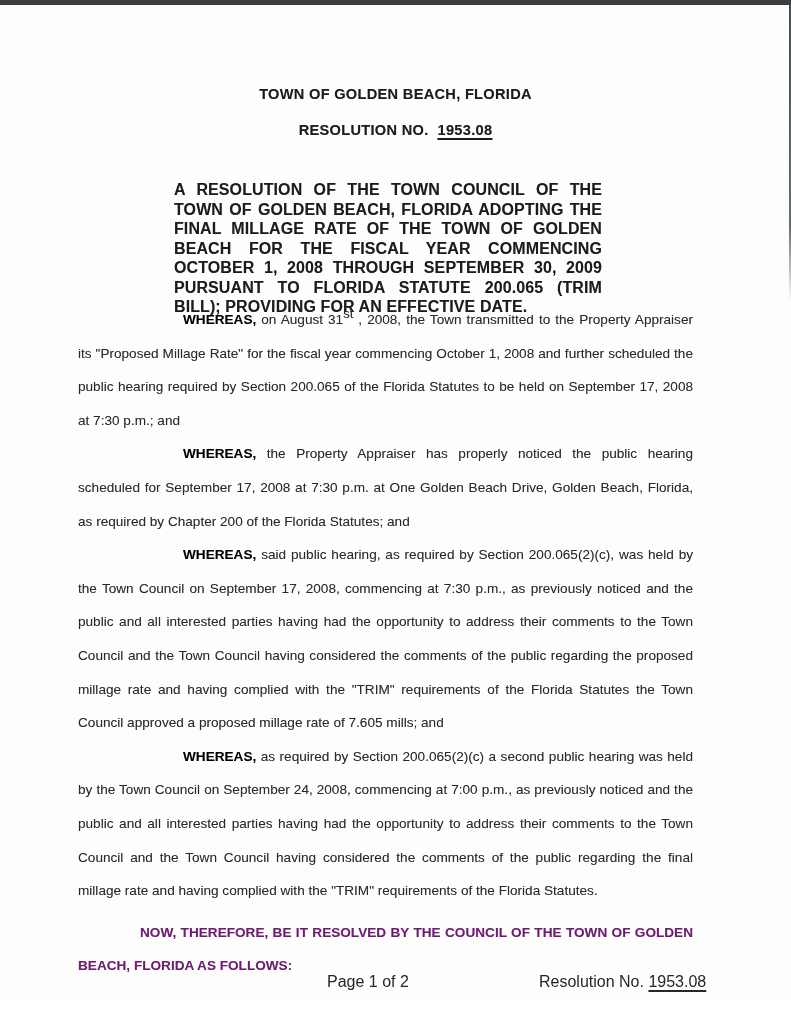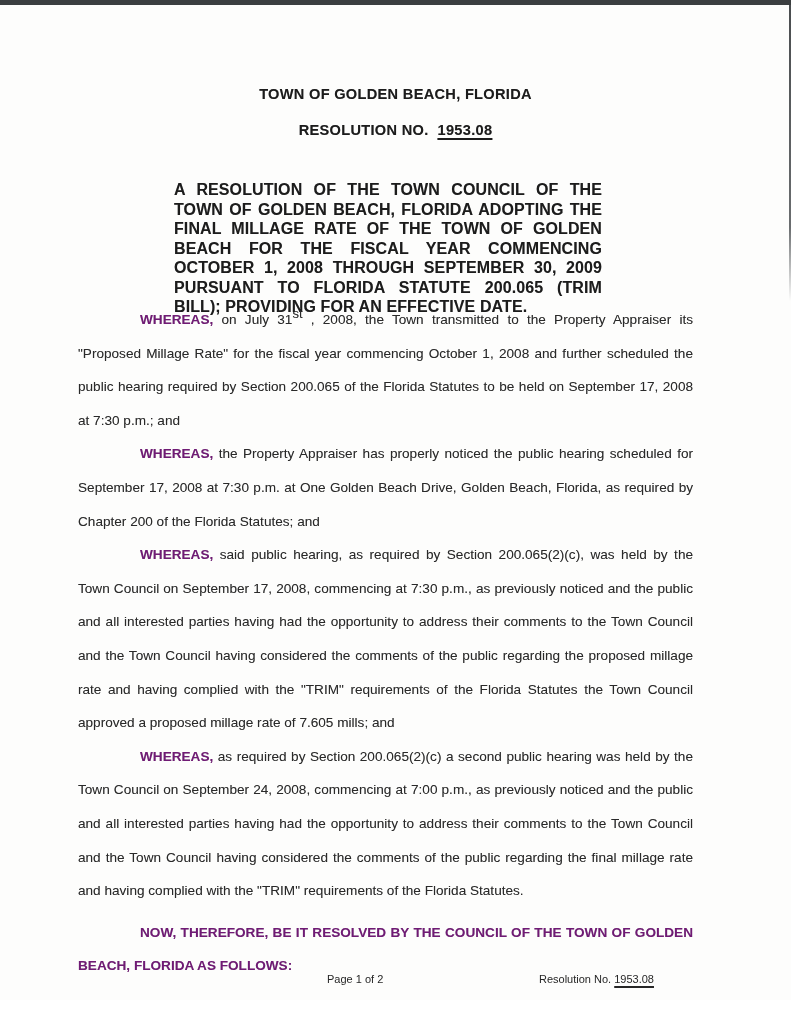--- a/index.html
+++ b/index.html
@@ -38,43 +38,43 @@
     text-shadow:0 0 0.4px rgba(0,0,0,0.3);
     margin-top:20px;
   }
 
   .body-text {
     position:absolute; top:303px; left:78px; width:615px;
     font-size:13.6px; line-height:33.6px; text-align:justify;
     color:#2a2a2a; text-shadow:0 0 0.3px rgba(0,0,0,0.25);
   }
   .body-text p { margin:0; text-indent:62px; }
-  .body-text .lead { font-weight:700; color:#701a75; }
+  .body-text .lead { font-weight:700; color:#000000;margin-left:43px; }
   .closing { font-weight:700; color:#701a75; margin-top:8px !important; }
   sup { font-size:13px; line-height:0; vertical-align:6px; }
 
-  .footer { position:absolute; top:973px; left:0; width:100%; height:20px; font-size:11px; color:#262626; }
+  .footer { position:absolute; top:973px; left:0; width:100%; height:20px; font-size:16px; color:#262626; }
   .page-num { position:absolute; left:327px; }
   .footer-res { position:absolute; left:539px; }
 </style>
 </head>
 <body>
 
 <div class="page">
   <div class="scan-top-bar"></div>
   <div class="scan-right-line"></div>
 
   <h1 class="title">TOWN OF GOLDEN BEACH, FLORIDA</h1>
 
   <h2 class="res-heading"><span>RESOLUTION NO.</span><span class="res-number">1953.08</span></h2>
 
   <div class="summary">A RESOLUTION OF THE TOWN COUNCIL OF THE TOWN OF GOLDEN BEACH, FLORIDA ADOPTING THE FINAL MILLAGE RATE OF THE TOWN OF GOLDEN BEACH FOR THE FISCAL YEAR COMMENCING OCTOBER 1, 2008 THROUGH SEPTEMBER 30, 2009 PURSUANT TO FLORIDA STATUTE 200.065 (TRIM BILL); PROVIDING FOR AN EFFECTIVE DATE.</div>
 
   <div class="body-text">
-    <p><b class="lead">WHEREAS,</b><span> on July 31</span><sup>st</sup><span> , 2008, the Town transmitted to the Property Appraiser its "Proposed Millage Rate" for the fiscal year commencing October 1, 2008 and further scheduled the public hearing required by Section 200.065 of the Florida Statutes to be held on September 17, 2008 at 7:30 p.m.; and</span></p>
+    <p><b class="lead">WHEREAS,</b><span> on August 31</span><sup>st</sup><span> , 2008, the Town transmitted to the Property Appraiser its "Proposed Millage Rate" for the fiscal year commencing October 1, 2008 and further scheduled the public hearing required by Section 200.065 of the Florida Statutes to be held on September 17, 2008 at 7:30 p.m.; and</span></p>
     <p><b class="lead">WHEREAS,</b><span> the Property Appraiser has properly noticed the public hearing scheduled for September 17, 2008 at 7:30 p.m. at One Golden Beach Drive, Golden Beach, Florida, as required by Chapter 200 of the Florida Statutes; and</span></p>
     <p><b class="lead">WHEREAS,</b><span> said public hearing, as required by Section 200.065(2)(c), was held by the Town Council on September 17, 2008, commencing at 7:30 p.m., as previously noticed and the public and all interested parties having had the opportunity to address their comments to the Town Council and the Town Council having considered the comments of the public regarding the proposed millage rate and having complied with the "TRIM" requirements of the Florida Statutes the Town Council approved a proposed millage rate of 7.605 mills; and</span></p>
     <p><b class="lead">WHEREAS,</b><span> as required by Section 200.065(2)(c) a second public hearing was held by the Town Council on September 24, 2008, commencing at 7:00 p.m., as previously noticed and the public and all interested parties having had the opportunity to address their comments to the Town Council and the Town Council having considered the comments of the public regarding the final millage rate and having complied with the "TRIM" requirements of the Florida Statutes.</span></p>
     <p class="closing"><b>NOW, THEREFORE,</b><span> BE IT RESOLVED BY THE COUNCIL OF THE TOWN OF GOLDEN BEACH, FLORIDA AS FOLLOWS:</span></p>
   </div>
 
   <div class="footer">
     <span class="page-num">Page 1 of 2</span>
     <span class="footer-res"><span>Resolution No.</span> <span class="res-number">1953.08</span></span>
   </div>

